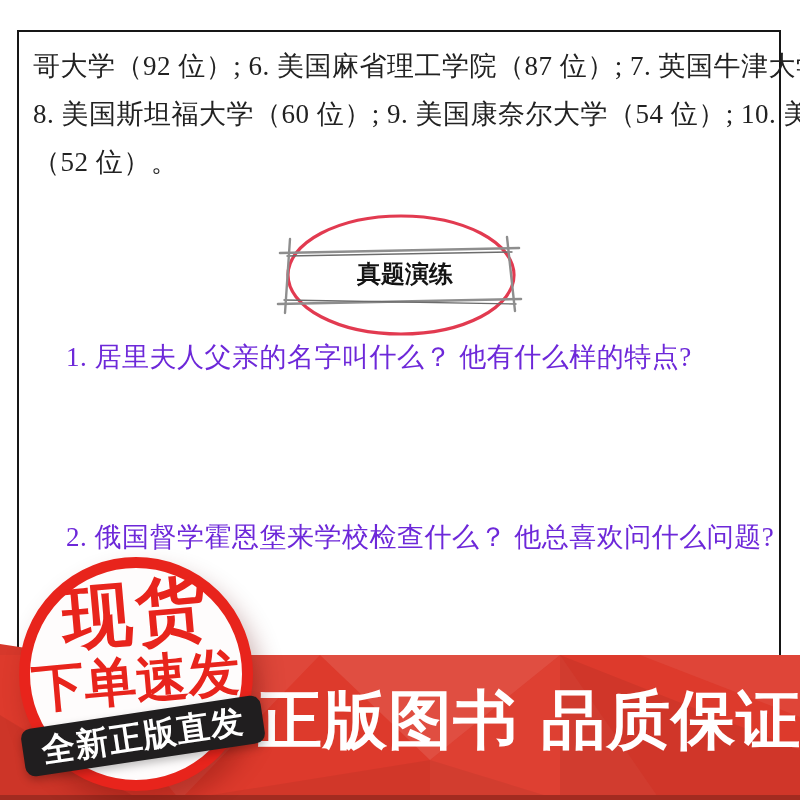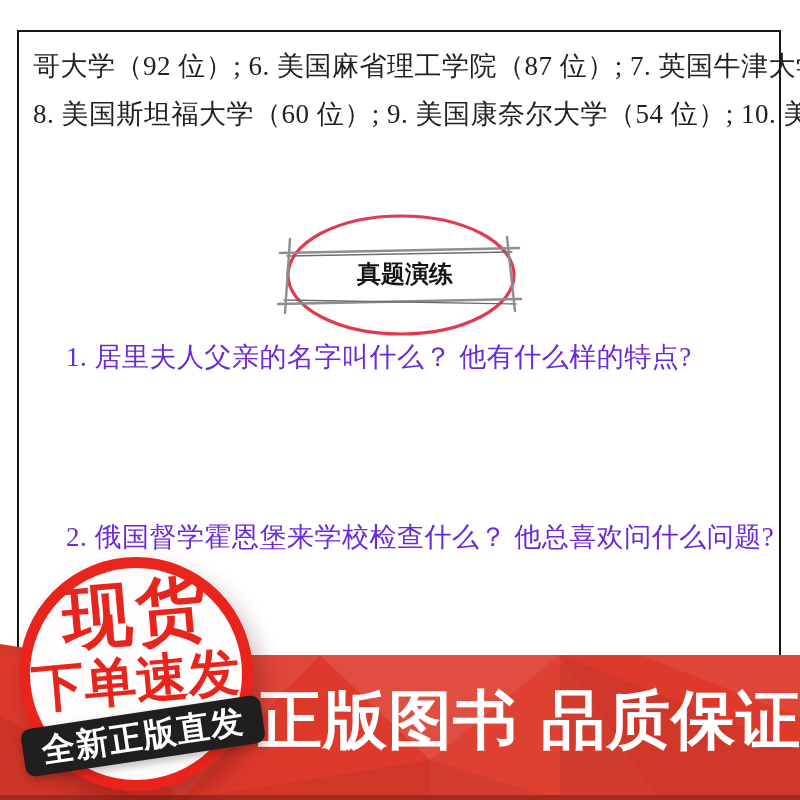--- a/index.html
+++ b/index.html
@@ -87,20 +87,21 @@
   }
 </style>
 </head>
 <body>
 
 <div class="page-frame"></div>
 
 <div class="rank-text">
   <div>哥大学（92 位）; 6. 美国麻省理工学院（87 位）; 7. 英国牛津大学（65 位）;</div>
   <div>8. 美国斯坦福大学（60 位）; 9. 美国康奈尔大学（54 位）; 10. 美国耶鲁大学</div>
+  <div>（52 位）。</div>
 </div>
 
 <div class="sketch-wrap">
   <svg width="258" height="138" viewBox="0 0 258 138">
     <ellipse cx="129" cy="69" rx="113" ry="59" fill="none" stroke="#e23a50" stroke-width="3.2"></ellipse>
     <path d="M8,47 L247,42" fill="none" stroke="#8e8e8e" stroke-width="2.6" stroke-linecap="round"></path>
     <path d="M15,50 L240,46" fill="none" stroke="#6c6c6c" stroke-width="1.4" stroke-linecap="round"></path>
     <path d="M6,98 L249,93" fill="none" stroke="#8e8e8e" stroke-width="2.6" stroke-linecap="round"></path>
     <path d="M12,94 L244,98" fill="none" stroke="#6c6c6c" stroke-width="1.4" stroke-linecap="round"></path>
     <path d="M18,33 L13,107" fill="none" stroke="#8e8e8e" stroke-width="2.4" stroke-linecap="round"></path>

